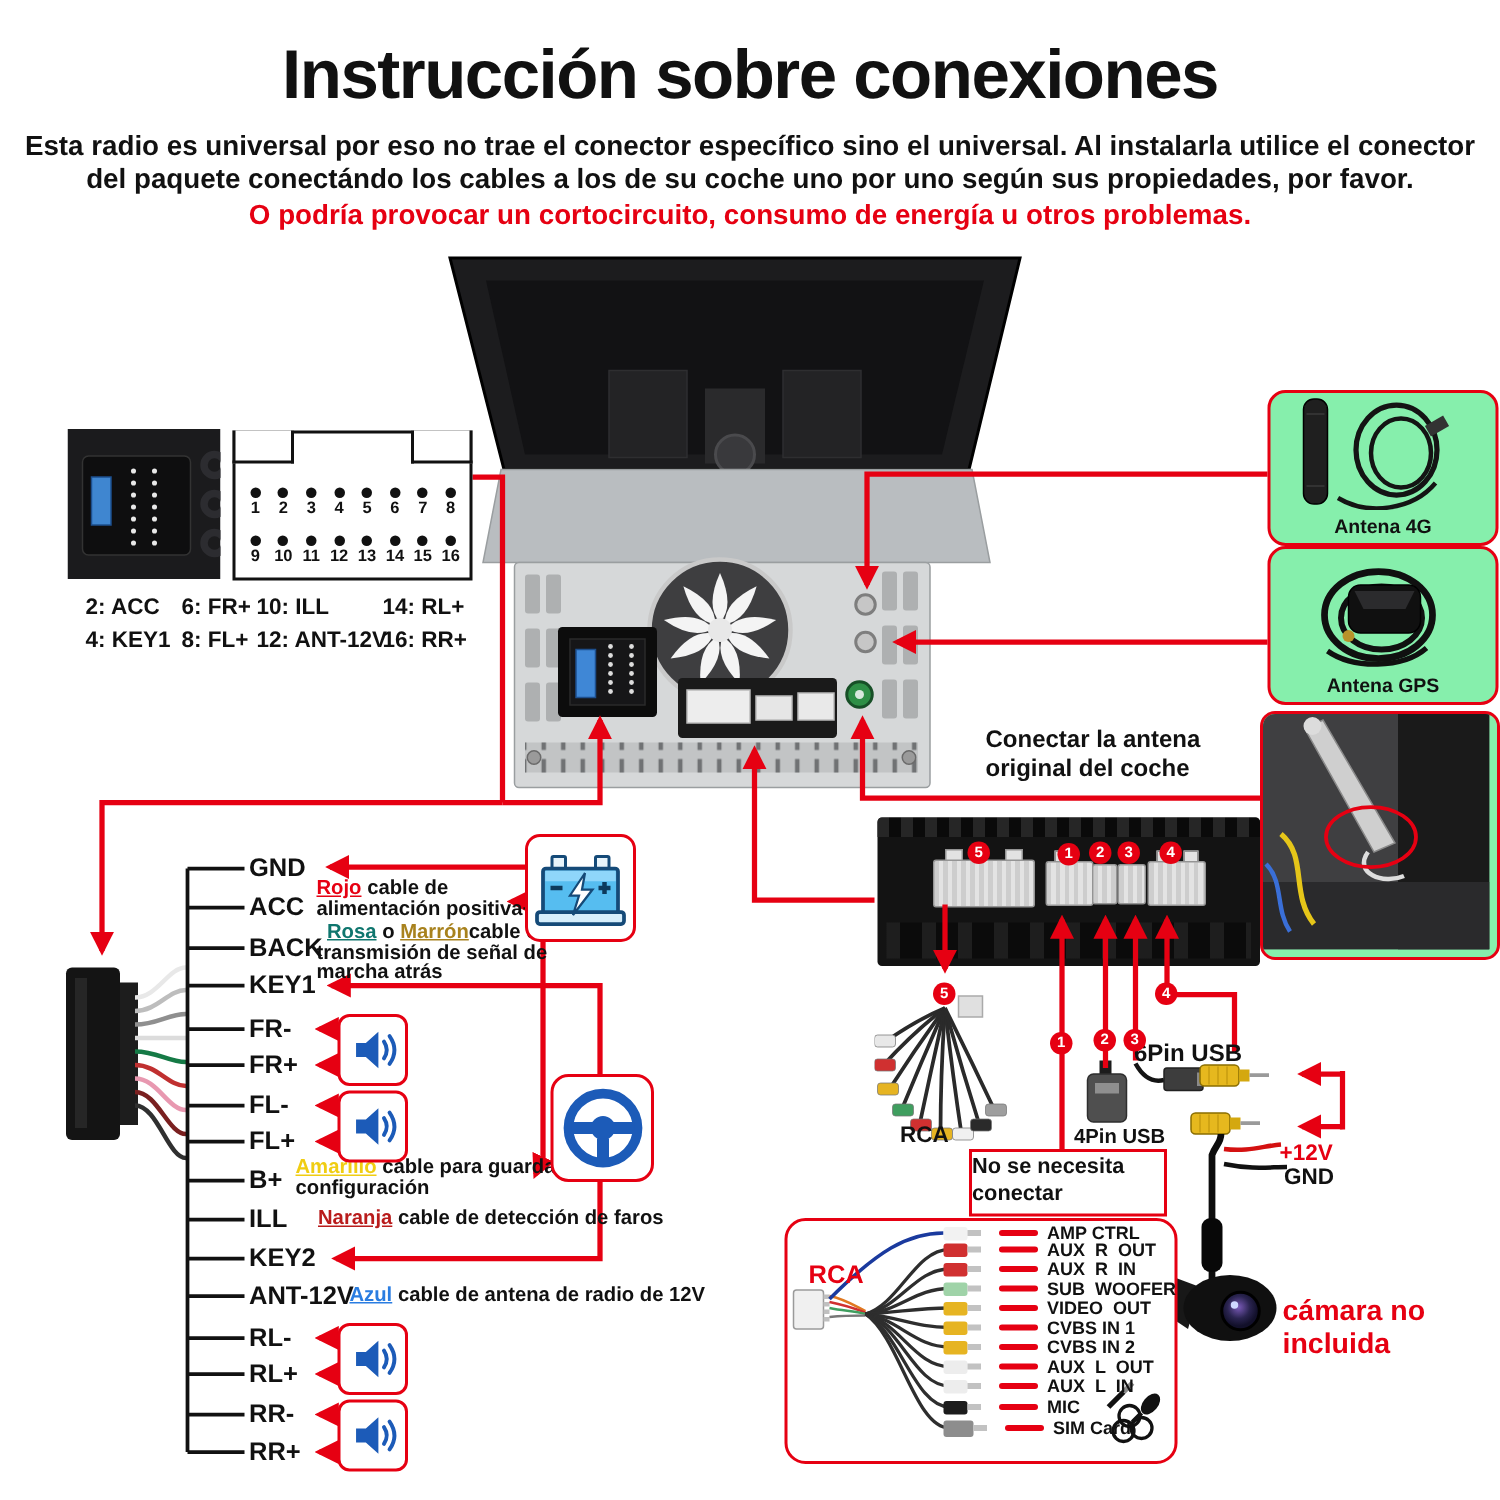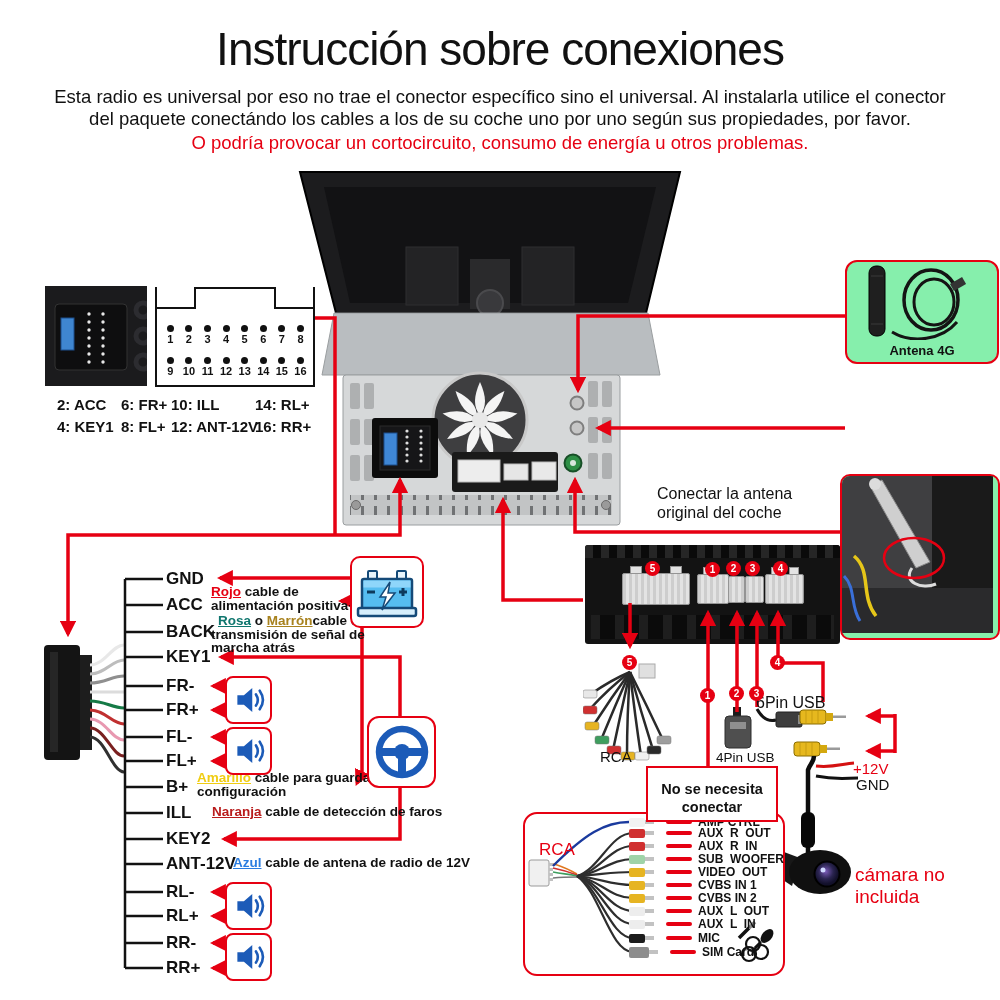--- a/index.html
+++ b/index.html
@@ -1,19 +1,19 @@
 <!DOCTYPE html>
 <html><head>
 <meta charset="utf-8">
 <style>
   html,body{margin:0;padding:0;background:#fff}
   .page{position:relative;width:1000px;height:1000px;background:#fff;overflow:hidden;
         font-family:"Liberation Sans",sans-serif;color:#111}
   .abs{position:absolute}
-  .b{font-weight:400}
+  .b{font-weight:700}
   .red{color:#e60012}
   .ctr{text-align:center}
   svg{display:block}
   .marker{position:absolute;width:15px;height:15px;border-radius:50%;background:#e60012;color:#fff;
           font-size:10px;font-weight:700;display:flex;align-items:center;justify-content:center;z-index:5}
   .hlabel{position:absolute;left:166px;font-size:17px;font-weight:700;z-index:4;white-space:nowrap}
   .note{position:absolute;font-size:13.5px;font-weight:700;line-height:13.5px;z-index:4;white-space:nowrap}
   .cw{text-decoration:underline}
   .iconbox{position:absolute;background:#fff;border:2.5px solid #e60012;z-index:4;
            display:flex;align-items:center;justify-content:center}
@@ -35,21 +35,21 @@
   .blockphoto{position:absolute;left:585px;top:545px;width:255px;height:99px;background:#131313;border-radius:3px;z-index:1}
   .bump{position:absolute;left:0;top:0;width:255px;height:13px;
         background:repeating-linear-gradient(90deg,#262626 0 8px,#0a0a0a 8px 16px);border-radius:3px 3px 0 0}
   .bslot{position:absolute;left:6px;top:70px;width:243px;height:24px;
         background:repeating-linear-gradient(90deg,#1e1e1e 0 9px,#0b0b0b 9px 24px)}
   .conn{position:absolute;background:#e3e3e3;border:1px solid #949494;border-radius:2px;
         background-image:repeating-linear-gradient(90deg,#cdcdcd 0 3px,#e3e3e3 3px 6px)}
   .tab{position:absolute;background:#e3e3e3;border:1px solid #949494}
   
   .nobox{position:absolute;left:646px;top:766px;width:128px;height:40px;border:2.5px solid #e60012;
-         background:#fff;z-index:4;text-align:center;font-size:14.5px;font-weight:700;line-height:18px;padding-top:12px}
+         background:#fff;z-index:4;text-align:left;font-size:14.5px;font-weight:700;line-height:18px;padding-top:1px}
   .antbox{position:absolute;background:#86efac;border:2.5px solid #e60012;border-radius:12px;z-index:3;overflow:hidden}
   .antlabel{position:absolute;left:0;right:0;bottom:4px;text-align:center;font-size:13px;font-weight:700}
   
   .rcabox{position:absolute;left:523px;top:812px;width:258px;height:160px;border:2.5px solid #e60012;
           border-radius:14px;background:#fff;z-index:3}
   .rcarow{position:absolute;left:104px;height:12px;display:flex;align-items:center;z-index:2}
   .plug{width:16px;height:9px;border-radius:2px}
   .plugtip{width:9px;height:4px;background:#c2c2c2}
   .dash{width:26px;height:3.5px;background:#e60012;border-radius:2px;margin-left:12px}
   .rlabel{margin-left:6px;font-size:12px;font-weight:700;white-space:pre}
@@ -270,20 +270,31 @@
       <line x1="24" y1="14" x2="36" y2="14" stroke="#3a3a3a"></line>
         <line x1="24" y1="62" x2="36" y2="62" stroke="#3a3a3a"></line>
       <ellipse cx="84" cy="38" rx="27" ry="30" fill="none" stroke="#141414" stroke-width="3.5"></ellipse>
       <ellipse cx="87" cy="40" rx="20" ry="23" fill="none" stroke="#141414" stroke-width="3"></ellipse>
       <path d="M45,70 C 65,82 95,78 110,60" fill="none" stroke="#141414" stroke-width="3"></path>
       <rect x="104" y="18" width="14" height="8" fill="#333" transform="rotate(-30 111 22)"></rect>
     </svg>
     <div class="antlabel">Antena 4G</div>
   </div>
 
+  <div class="antbox" style="left:845px;top:364px;width:150px;height:102px">
+    <svg width="150" height="80" viewBox="0 0 150 80">
+      <ellipse cx="72" cy="44" rx="36" ry="29" fill="none" stroke="#101010" stroke-width="4.5"></ellipse>
+      <ellipse cx="74" cy="46" rx="27" ry="21" fill="none" stroke="#101010" stroke-width="4"></ellipse>
+      <rect x="52" y="24" width="48" height="32" rx="8" fill="#101010" stroke="#000"></rect>
+      <polygon points="56,28 96,28 90,40 62,40" fill="#2b2b2d"></polygon>
+      <circle cx="52" cy="58" r="4" fill="#b8922a"></circle>
+      <path d="M38,68 C 55,80 88,80 104,66" fill="none" stroke="#101010" stroke-width="3.5"></path>
+    </svg>
+    <div class="antlabel">Antena GPS</div>
+  </div>
 
   <div class="antbox" style="left:840px;top:474px;width:156px;height:162px;border-radius:10px">
     <svg width="151" height="157" viewBox="0 0 151 157">
       <rect width="151" height="157" fill="#3f3f41"></rect>
       <rect x="90" y="0" width="61" height="157" fill="#1a1a1a"></rect>
       <rect x="0" y="112" width="151" height="45" fill="#2a2a2c"></rect>
       <polygon points="28,10 40,4 88,86 74,92" fill="#cfcfcf" stroke="#8a8a8a"></polygon>
       <circle cx="33" cy="8" r="6" fill="#dcdcdc"></circle>
       <path d="M12,80 C 30,95 18,120 34,140" fill="none" stroke="#e6c619" stroke-width="3.5"></path>
       <path d="M2,100 C 14,112 8,130 18,145" fill="none" stroke="#3a6fd8" stroke-width="3"></path>

